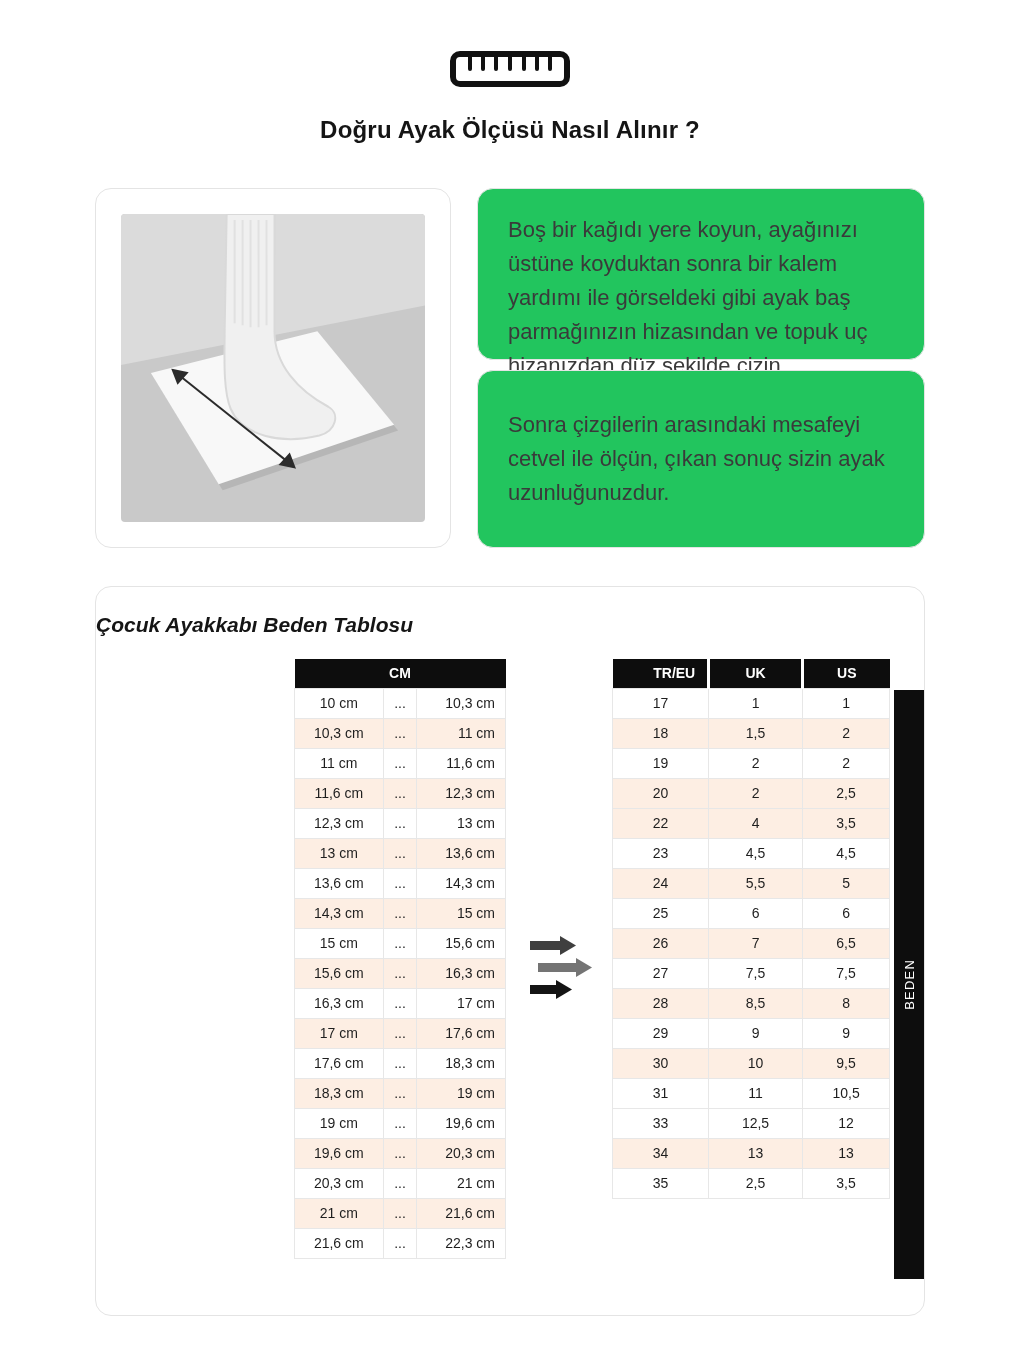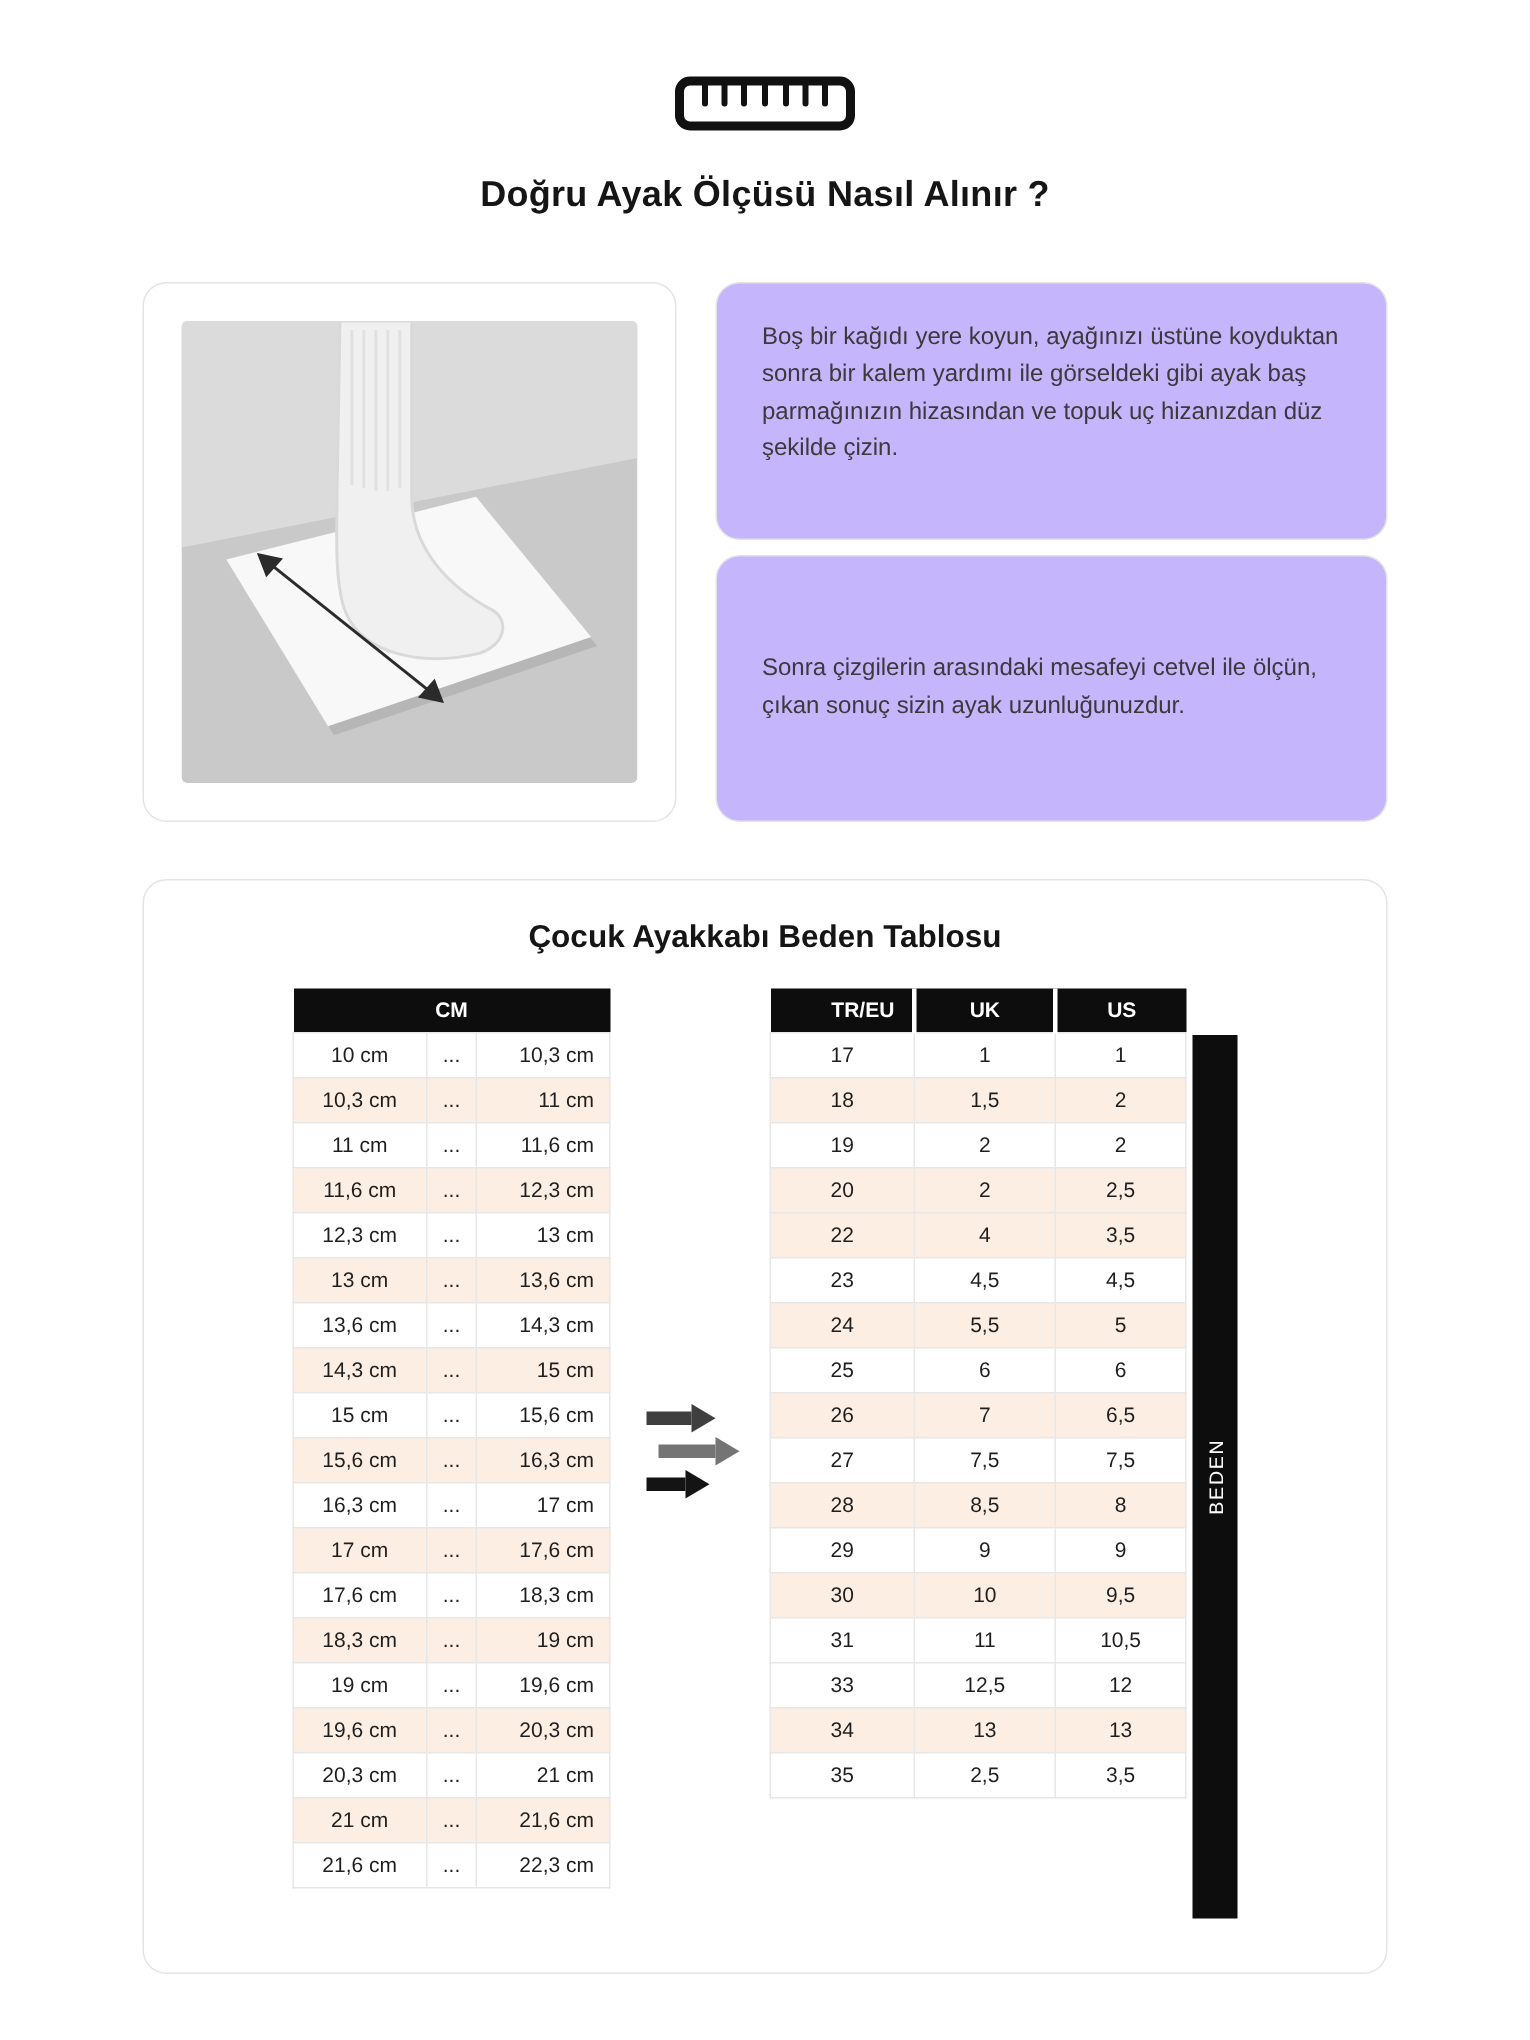--- a/index.html
+++ b/index.html
@@ -25,38 +25,39 @@
     width:830px; margin:44px auto 0 auto;
     display:flex; gap:26px; align-items:stretch;
   }
   .photo-card {
     width:356px; height:360px; border:1px solid #e4e4e4; border-radius:16px;
     padding:25px; background:#fff; flex:none;
   }
   .photo-card svg { width:100%; height:100%; border-radius:4px; display:block; }
   .text-cards { display:flex; flex-direction:column; gap:10px; flex:1; }
   .text-card {
-    border:1px solid #e4e4e4; border-radius:16px; background:#c4b5fd;
-    padding:24px 30px; font-size:16px; line-height:1.55; color:#3a3a3a;
+    border:1px solid #e4e4e4; border-radius:16px; background:#22c55e;
+    padding:24px 30px; font-size:22px; line-height:1.55; color:#3a3a3a;
   }
   .text-card.card-top { height:172px; }
   .text-card.card-bottom { height:178px; display:flex; align-items:center;justify-content:center; }
 
   
   .table-card {
     width:830px; margin:38px auto 40px auto;
     border:1px solid #e4e4e4; border-radius:16px; background:#fff;
     padding:26px 0 36px 0;
   }
   .table-title {
-    text-align:center; font-size:21px; font-weight:700; color:#151515;
+    font-size:21px; font-weight:700; color:#151515;
     margin-bottom:22px;
+    font-style:italic;
   }
   .tables-row {
-    display:flex; justify-content:center; align-items:flex-start;
+    display:flex; justify-content:flex-end; align-items:flex-start;
   }
   table { border-collapse:collapse; font-size:14px; color:#1e1e1e; }
   th {
     background:#0d0d0d; color:#ffffff; font-weight:700; font-size:14px;
     height:29px; text-align:center;
   }
   td { border:1px solid #e7e7e7; height:30px; background:#ffffff; }
   tr.stripe td { background:#fdeee3; }
 
   .cm-table { width:212px; flex:none; }

